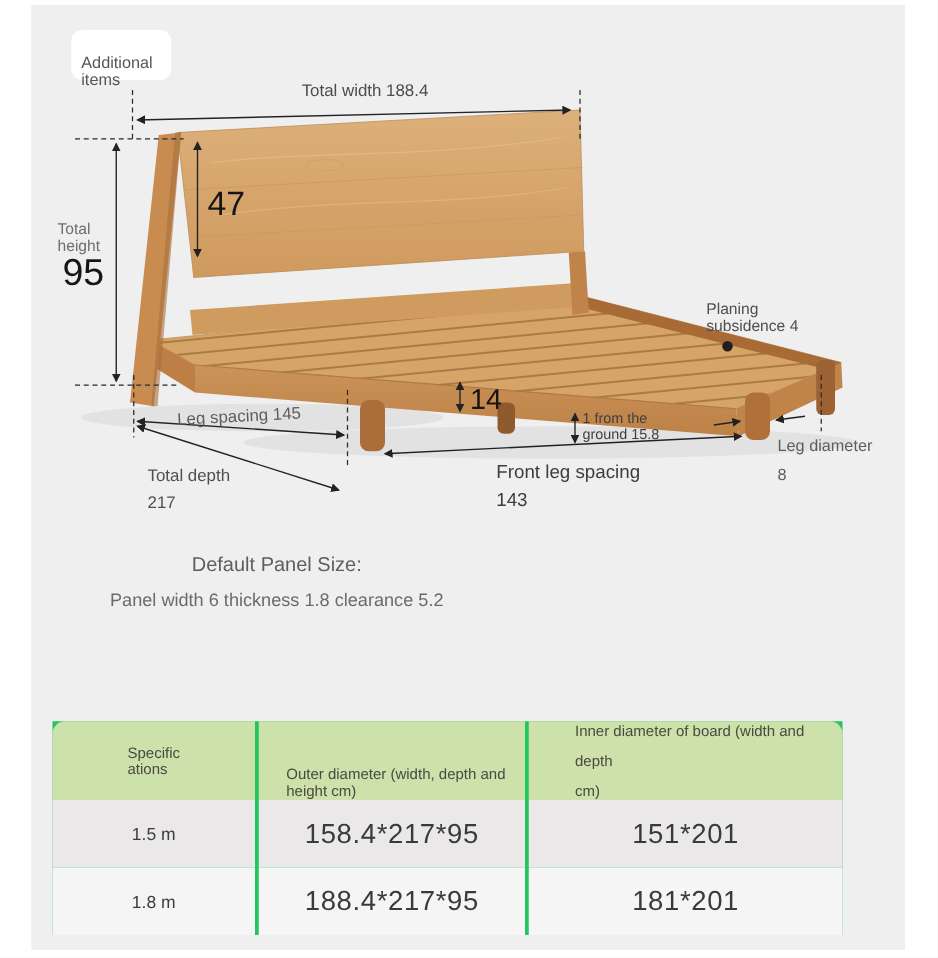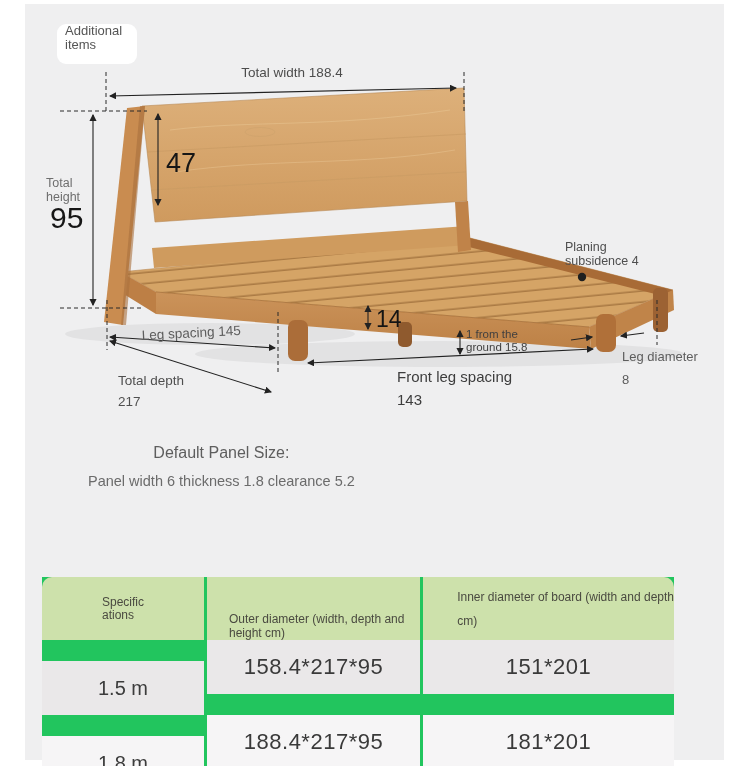--- a/index.html
+++ b/index.html
@@ -1,41 +1,41 @@
 <!DOCTYPE html>
 <html><head>
 <meta charset="utf-8">
 <style>
   html,body{margin:0;padding:0;}
   .stage{position:relative;width:750px;height:766px;background:#ffffff;overflow:hidden;
          font-family:"Liberation Sans",sans-serif;}
   .panel-bg{position:absolute;left:25px;top:4px;width:699px;height:756px;background:#efeff0;}
   .badge{position:absolute;left:57px;top:24px;width:80px;height:40px;background:#ffffff;
-         border-radius:9px;box-sizing:border-box;padding:0 0 0 8px;
+         border-radius:9px;box-sizing:border-box;padding:19px 0 0 8px;
          font-size:13px;line-height:14px;color:#555;}
   svg.diagram{position:absolute;left:0;top:0;}
   svg text{font-family:"Liberation Sans",sans-serif;}
   .panel-size{position:absolute;left:88px;top:444px;text-align:center;}
   .panel-size-title{font-size:16px;color:#5e5e5e;}
   .panel-size-detail{font-size:14.5px;color:#6b6b6b;margin-top:11px;}
   .spec-table{position:absolute;left:42px;top:577px;width:632px;background:#22c55e;}
   .trow{display:flex;}
   .cell{box-sizing:border-box;}
   .c1{width:162px;margin-right:3px;}
   .c2{width:213px;margin-right:3px;}
   .c3{width:251px;}
   .thead .cell{background:#cde1ab;height:63px;display:flex;align-items:center;
                font-size:12px;color:#4a4a40;}
   .thead .c1{border-top-left-radius:10px;padding-left:60px;line-height:13px;}
   .thead .c2{padding-left:22px;line-height:14px;align-items:flex-end;}
-  .thead .c3{border-top-right-radius:10px;padding-left:21px;line-height:24px;justify-content:flex-end;}
+  .thead .c3{border-top-right-radius:10px;padding-left:37px;line-height:24px;}
   .tbody-row .cell{height:54px;display:flex;align-items:center;justify-content:center;}
   .row-a .cell{background:#eae8e9;}
   .row-b .cell{background:#f6f5f6;}
-  .size-cell{font-size:20px;color:#3c3c3c;margin-top:21px;}
+  .size-cell{font-size:14px;color:#3c3c3c;}
   .val-cell{font-size:22px;color:#3a3a3a;letter-spacing:0.5px;}
 </style>
 </head>
 <body>
 
 <div class="stage">
   <div class="panel-bg"></div>
 
   <div class="badge">
     <div>Additional</div>

